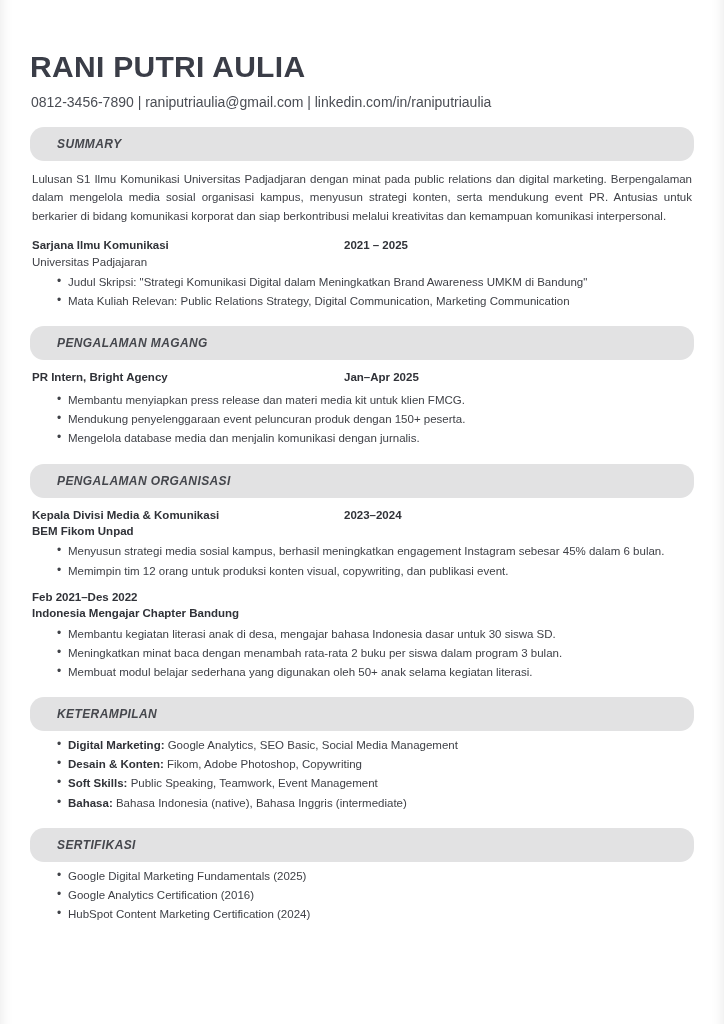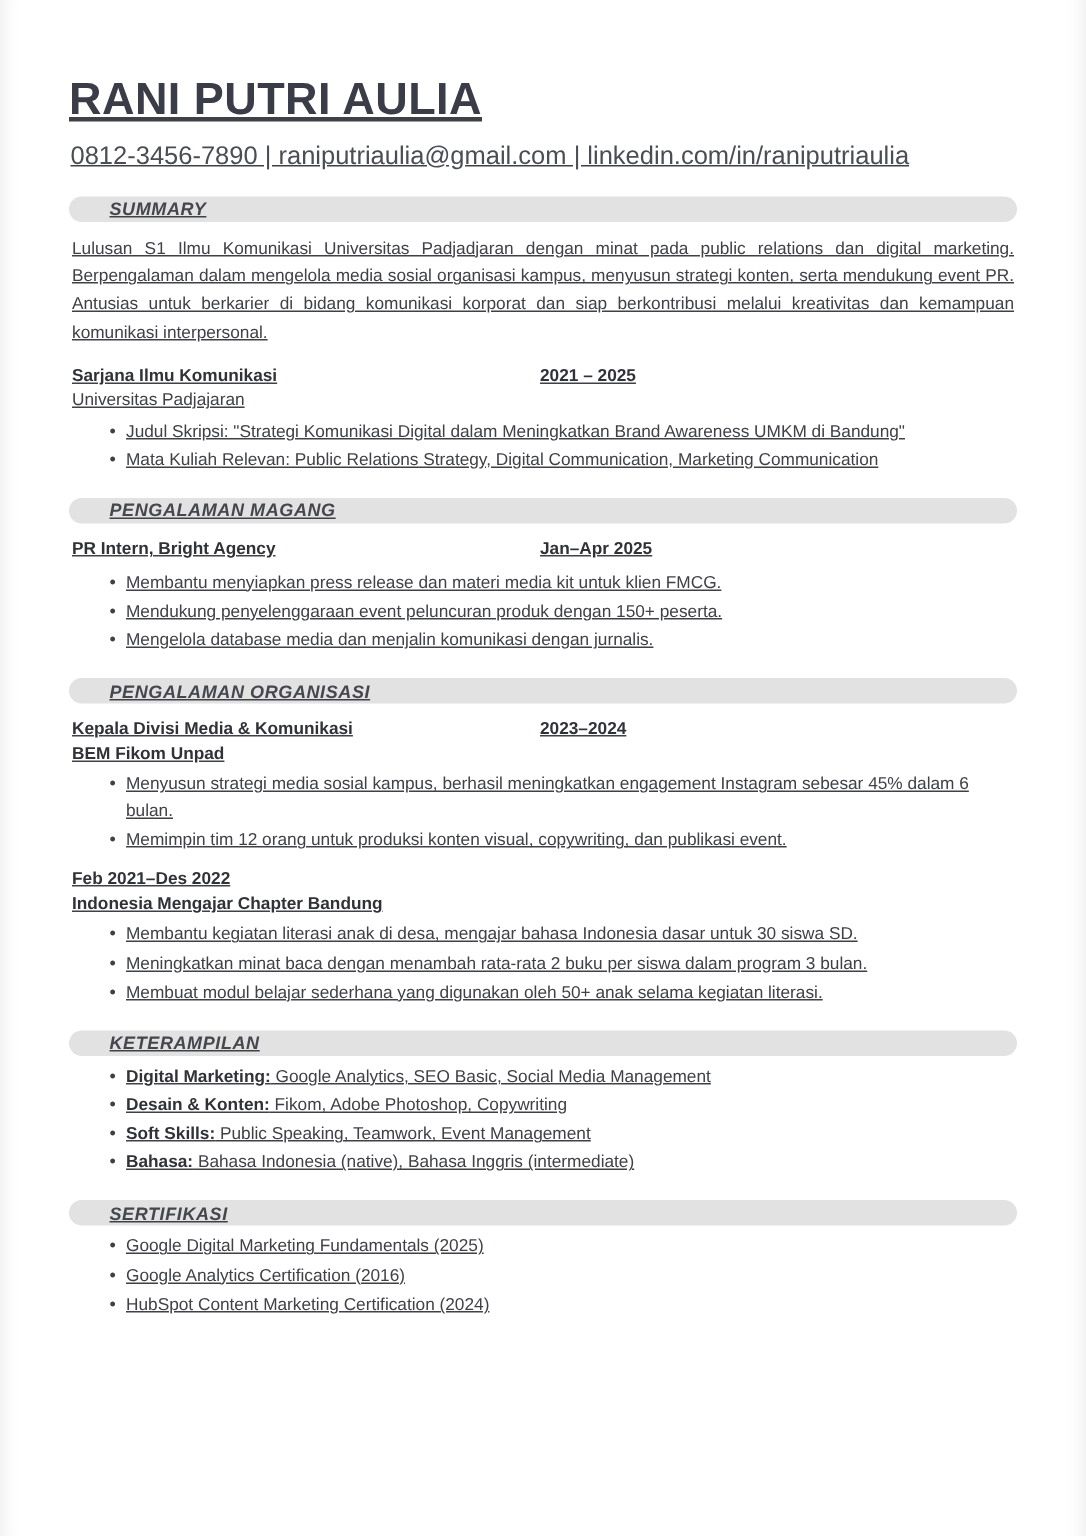--- a/index.html
+++ b/index.html
@@ -14,47 +14,46 @@
     color: #3f4147;
     overflow: hidden;
     position: relative;
   }
   .page {
     position: absolute;
     inset: 0;
     background: #ffffff;
     box-shadow: inset 14px 0 14px -14px rgba(0,0,0,0.10),
                 inset -14px 0 14px -14px rgba(0,0,0,0.10);
-    padding: 0 46px;
+    padding: 0 30px;
     box-sizing: border-box;
-    text-decoration: underline;
   }
 
   
   .name {
     font-size: 30px;
     font-weight: 700;
     letter-spacing: 0.3px;
     color: #3a3d47;
     margin: 0;
     padding-top: 50px;
     line-height: 1.12;
   }
   .contact {
-    font-size: 17px;
+    font-size: 14px;
     color: #4a4d54;
     margin: 9px 0 0 1px;
     line-height: 1.3;
   }
 
   
   .bar {
     background: #e2e2e3;
     border-radius: 14px;
-    height: 17px;
+    height: 34px;
     display: flex;
     align-items: center;
     margin-top: 16px;
   }
   .bar-title {
     font-size: 12px;
     font-weight: 700;
     font-style: italic;
     letter-spacing: 0.4px;
     color: #45474d;

